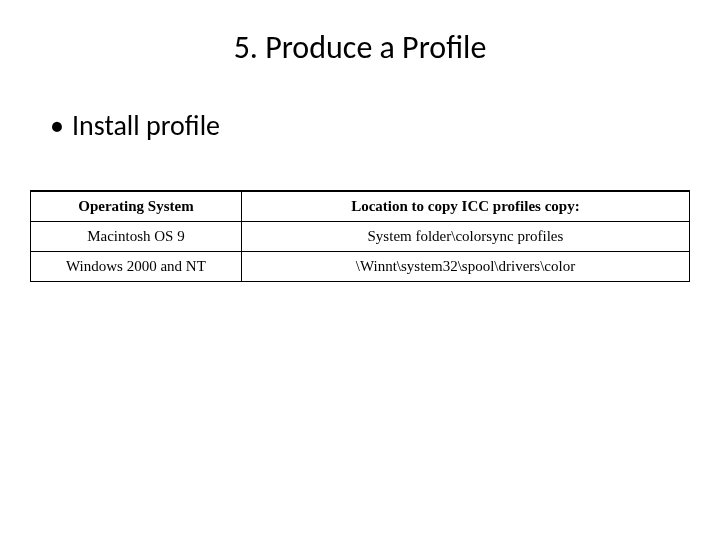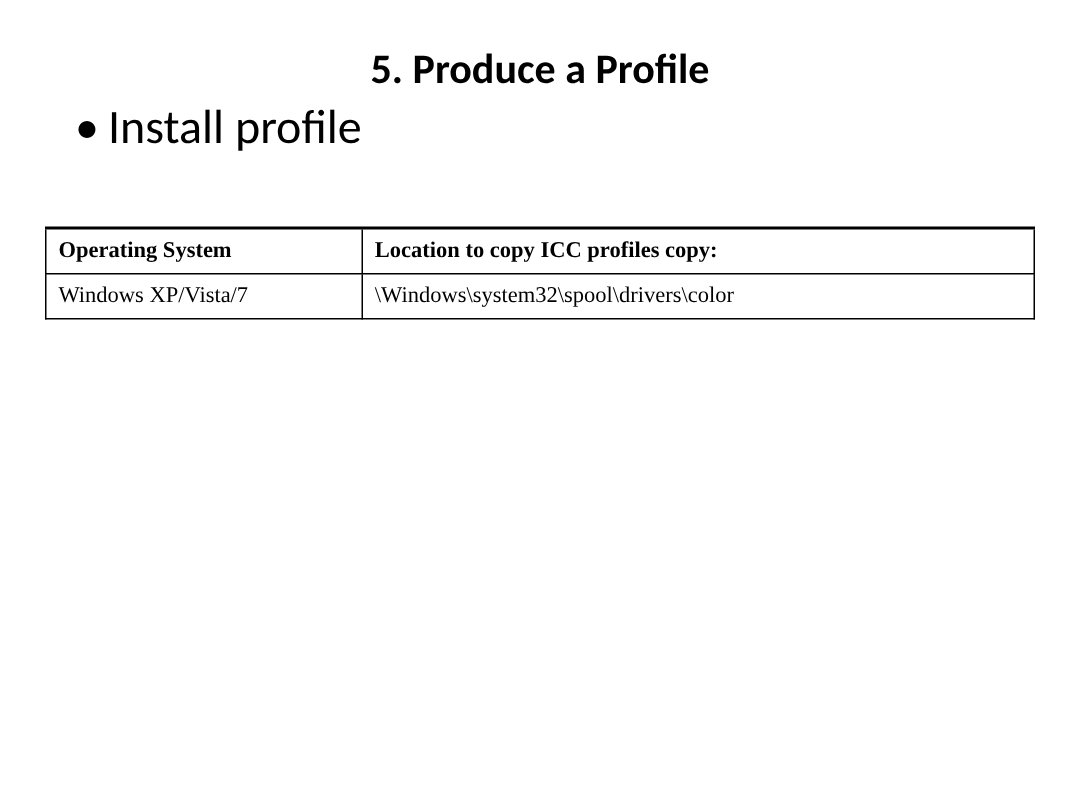--- a/index.html
+++ b/index.html
@@ -10,31 +10,32 @@
     body {
       width: 720px;
       height: 540px;
       background: #ffffff;
       font-family: Calibri, Arial, sans-serif;
       color: #000;
       padding: 20px 30px;
     }
     .title {
       text-align: center;
-      font-size: 28px;
-      font-weight: 700;
+      font-size: 32px;
+      font-weight: 400;
       margin-top: 8px;
+      margin-bottom: 40px;
     }
     .bullets {
       list-style: none;
       margin-left: 20px;
       margin-bottom: 45px;
     }
     .bullets li {
-      font-size: 32px;
+      font-size: 28px;
       line-height: 1.35;
       position: relative;
       padding-left: 22px;
     }
     .bullets li::before {
       content: "•";
       position: absolute;
       left: 0;
       top: 0;
     }
@@ -43,21 +44,21 @@
     }
     table {
       width: 100%;
       border-collapse: collapse;
       font-family: "Times New Roman", serif;
       font-size: 15px;
     }
     th, td {
       border: 1px solid #000;
       padding: 6px 8px;
-      text-align: left;
+      text-align: center;
       vertical-align: top;
     }
     th {
       font-weight: bold;
       border-top: 2px solid #000;
     }
     th:first-child, td:first-child {
       width: 32%;
     }
   </style>
@@ -73,18 +74,22 @@
 <div class="table-wrap">
   <table>
     <thead>
       <tr>
         <th>Operating System</th>
         <th>Location to copy ICC profiles copy:</th>
       </tr>
     </thead>
     <tbody>
       <tr>
-        <td>Windows XP/Vista/7</td>
-        <td>\Windows\system32\spool\drivers\color</td>
+        <td>Macintosh OS 9</td>
+        <td>System folder\colorsync profiles</td>
+      </tr>
+      <tr>
+        <td>Windows 2000 and NT</td>
+        <td>\Winnt\system32\spool\drivers\color</td>
       </tr>
     </tbody>
   </table>
 </div>
 
 </body></html>

